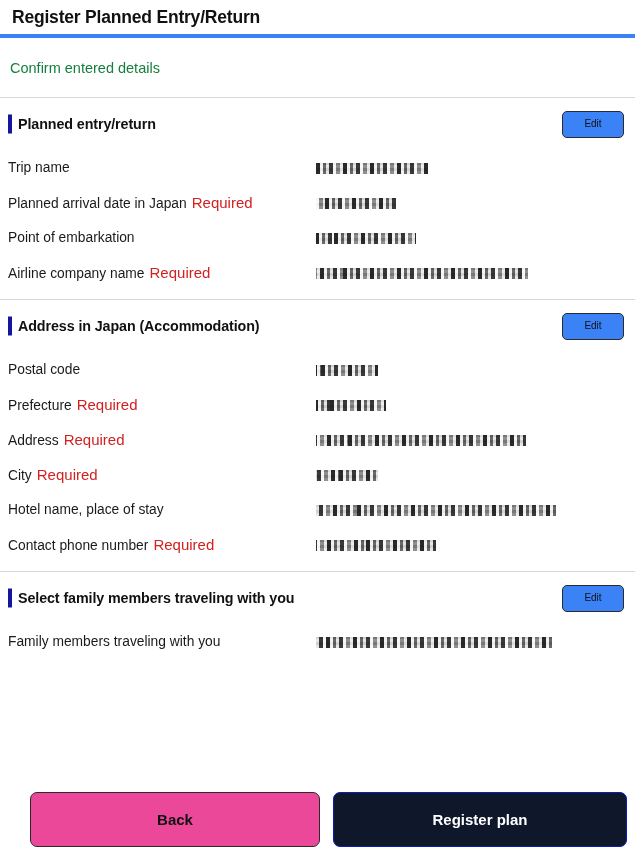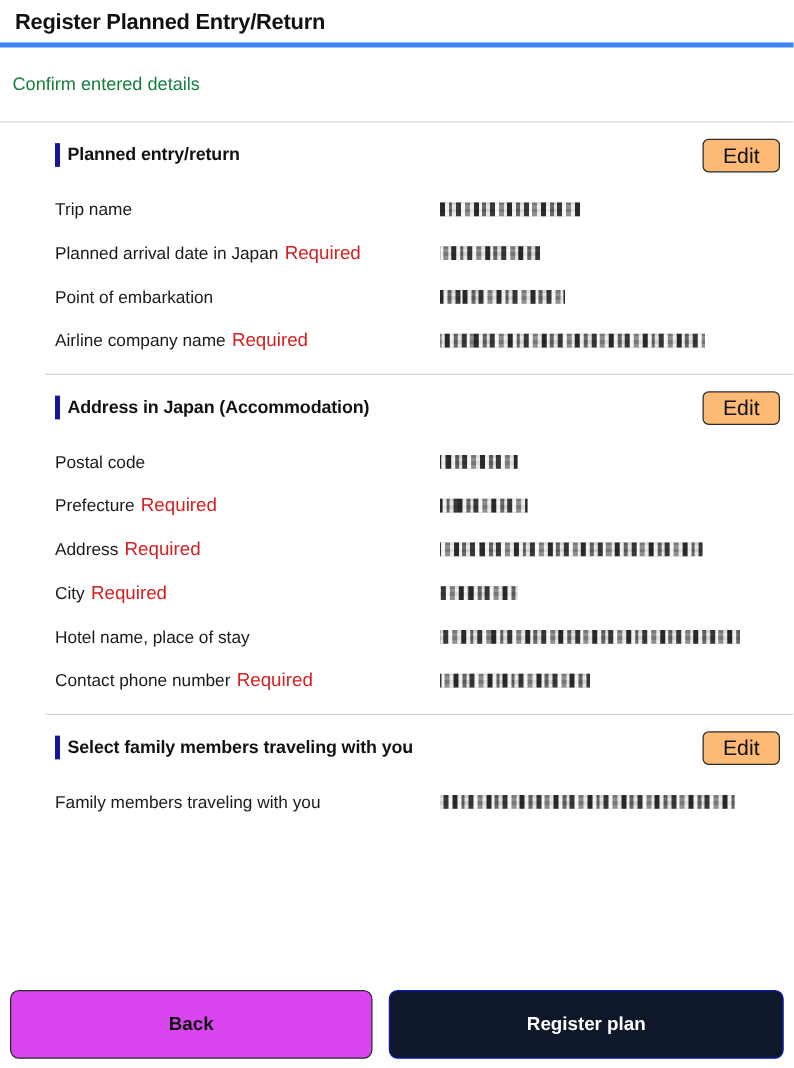--- a/index.html
+++ b/index.html
@@ -44,21 +44,20 @@
   }
   .subheading {
     font-size: 14.5px;
     font-weight: normal;
     color: #15803d;
   }
 
   
   .section {
     padding: 0 8px;
-    margin-left: 36px;
   }
   .section.divided {
     border-bottom: 1px solid #d8d8d8;
   }
   .section-head {
     position: relative;
     display: flex;
     align-items: center;
     justify-content: space-between;
     height: 52px;
@@ -77,23 +76,23 @@
     font-size: 14.3px;
     font-weight: bold;
     color: #111111;
     letter-spacing: -0.1px;
   }
   .edit-button {
     width: 62px;
     height: 27px;
     border: 1px solid #2b2b2b;
     border-radius: 5px;
-    background: #fdba74;
+    background: #3b82f6;
     font-family: "Liberation Sans", sans-serif;
-    font-size: 17px;
+    font-size: 10px;
     color: #111111;
     line-height: 1;
     display: flex;
     align-items: center;
     justify-content: center;
     cursor: pointer;
     margin-right: 3px;
   }
 
   
@@ -160,23 +159,24 @@
     font-family: "Liberation Sans", sans-serif;
     font-size: 15px;
     font-weight: bold;
     display: flex;
     align-items: center;
     justify-content: center;
     cursor: pointer;
   }
   .btn-back {
     flex: 0 0 290px;
-    background: #d946ef;
+    background: #ec4899;
     border: 1px solid #2b2b2b;
     color: #111111;
+    margin-left: 22px;
   }
   .btn-register {
     flex: 1 1 auto;
     background: #0f172a;
     border: 1px solid #0b1bbf;
     color: #ffffff;
   }
 </style>
 </head>
 <body>

